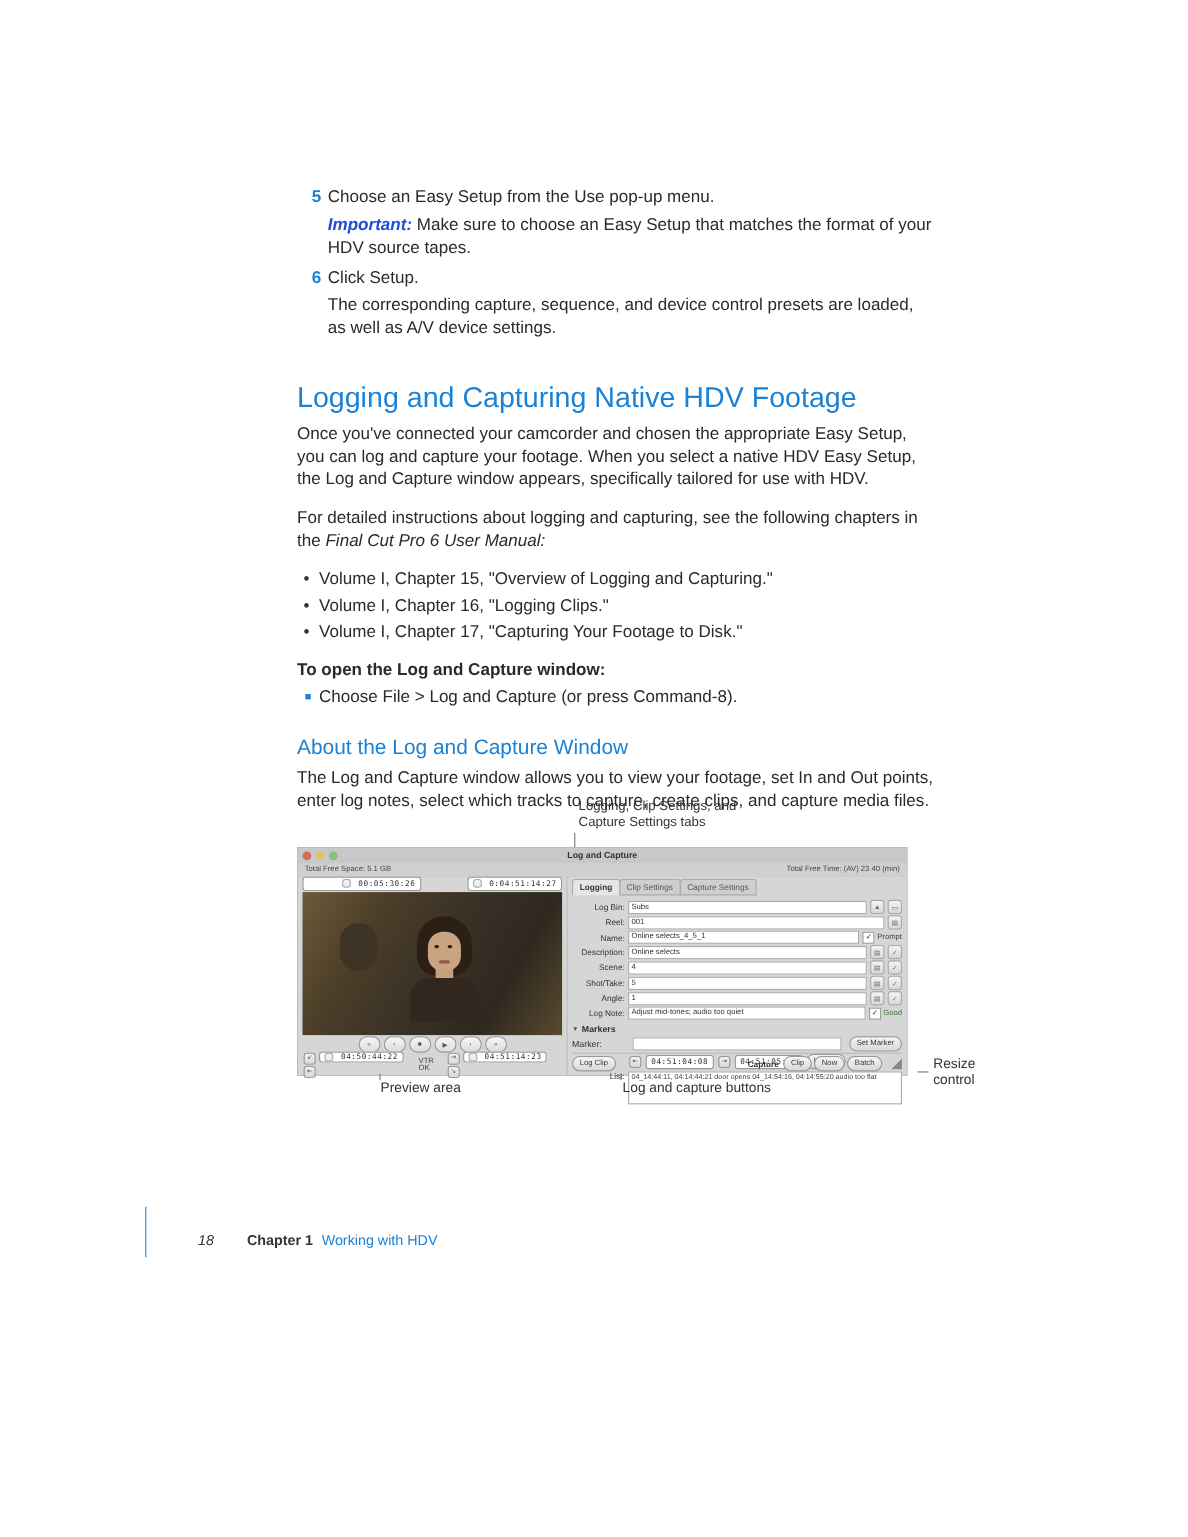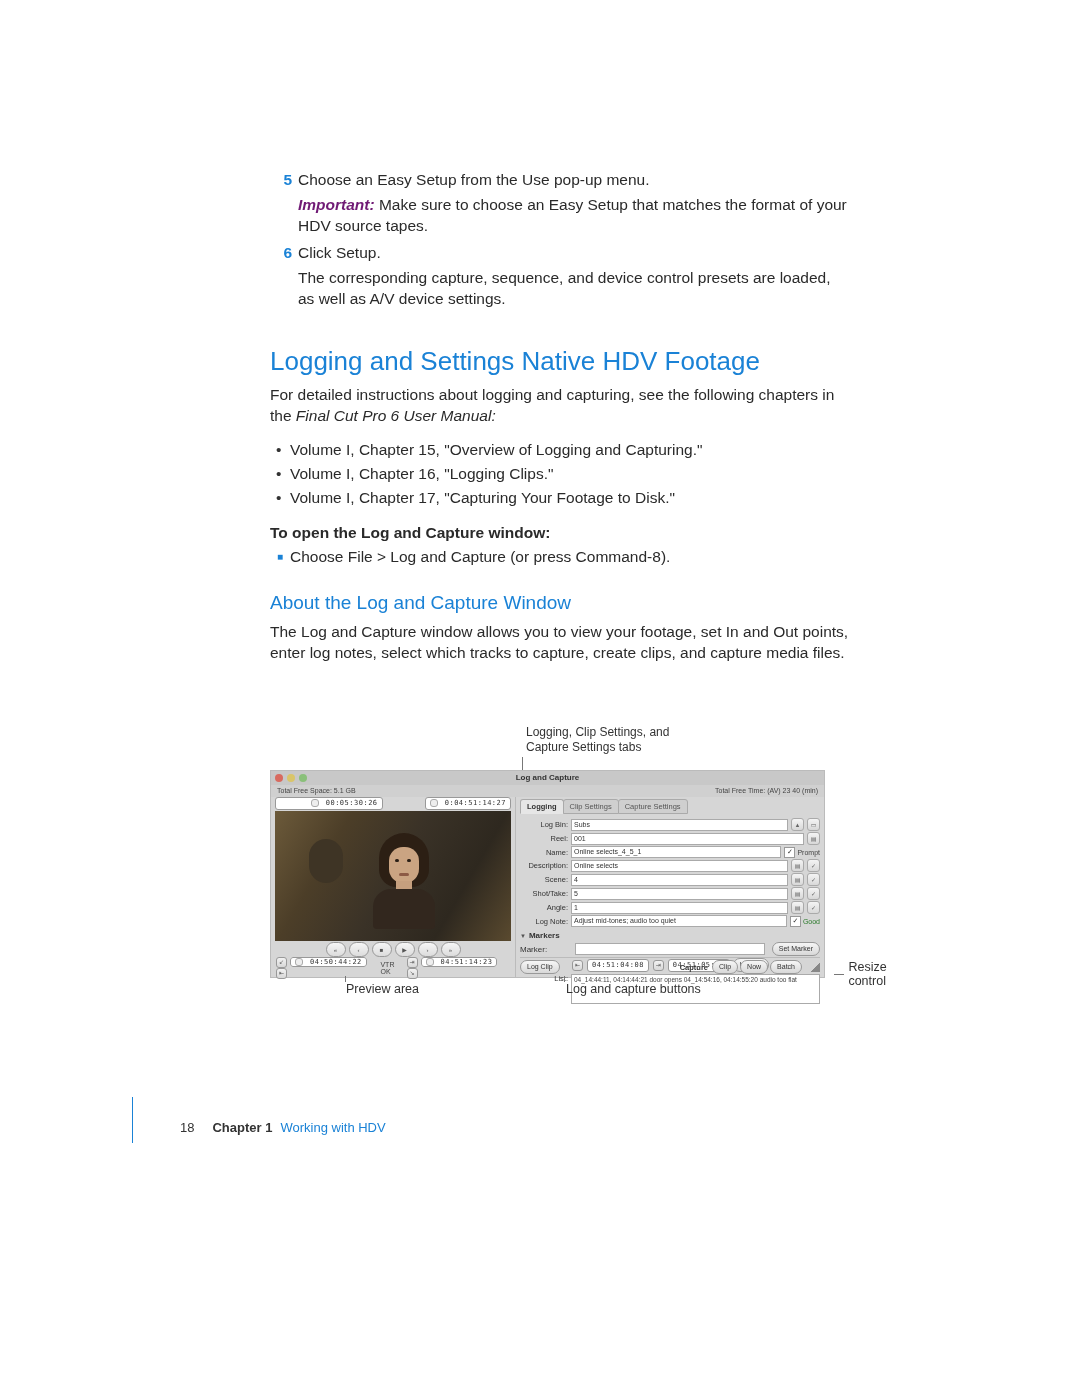--- a/index.html
+++ b/index.html
@@ -35,21 +35,21 @@
     flex: 0 0 22px;
     text-align: right;
     padding-right: 6px;
   }
   .step-body {
     flex: 1;
   }
   .important-label {
     font-style: italic;
     font-weight: 700;
-    color: #701a75;
+    color: #1d4ed8;
   }
   .step-body p {
     margin: 4px 0 0 0;
   }
   .h1 {
     color: #1a82d6;
     font-size: 26px;
     font-weight: 400;
     margin: 34px 0 4px 0;
   }
@@ -403,21 +403,21 @@
 
   
   .footer {
     position: absolute;
     left: 180px;
     bottom: 262px;
     display: flex;
     align-items: center;
     font-size: 13px;
   }
-  .page-num { font-weight: 400; color:#333; margin-right: 18px; }
+  .page-num { font-weight: 400; color:#333; margin-right: 30px; font-style: italic; }
   .chap-label { font-weight: 700; color:#333; margin-right: 8px; }
   .chap-title { color: #1a82d6; }
   .footer-rule {
     position:absolute;
     left: 132px;
     height: 46px;
     bottom: 254px;
     width: 1px;
     background: #1a82d6;
   }
@@ -441,21 +441,22 @@
     </div>
 
     <div class="step">
       <div class="step-num">6</div>
       <div class="step-body">
         <span>Click Setup.</span>
         <p>The corresponding capture, sequence, and device control presets are loaded, as well as A/V device settings.</p>
       </div>
     </div>
 
-    <div class="h1">Logging and Settings Native HDV Footage</div>
+    <div class="h1">Logging and Capturing Native HDV Footage</div>
+    <div class="para">Once you've connected your camcorder and chosen the appropriate Easy Setup, you can log and capture your footage. When you select a native HDV Easy Setup, the Log and Capture window appears, specifically tailored for use with HDV.</div>
     <div class="para">
       <span>For detailed instructions about logging and capturing, see the following chapters in the </span>
       <span class="manual-name">Final Cut Pro 6 User Manual:</span>
     </div>
 
     <ul class="bullets">
       <li>Volume I, Chapter 15, "Overview of Logging and Capturing."</li>
       <li>Volume I, Chapter 16, "Logging Clips."</li>
       <li>Volume I, Chapter 17, "Capturing Your Footage to Disk."</li>
     </ul>

